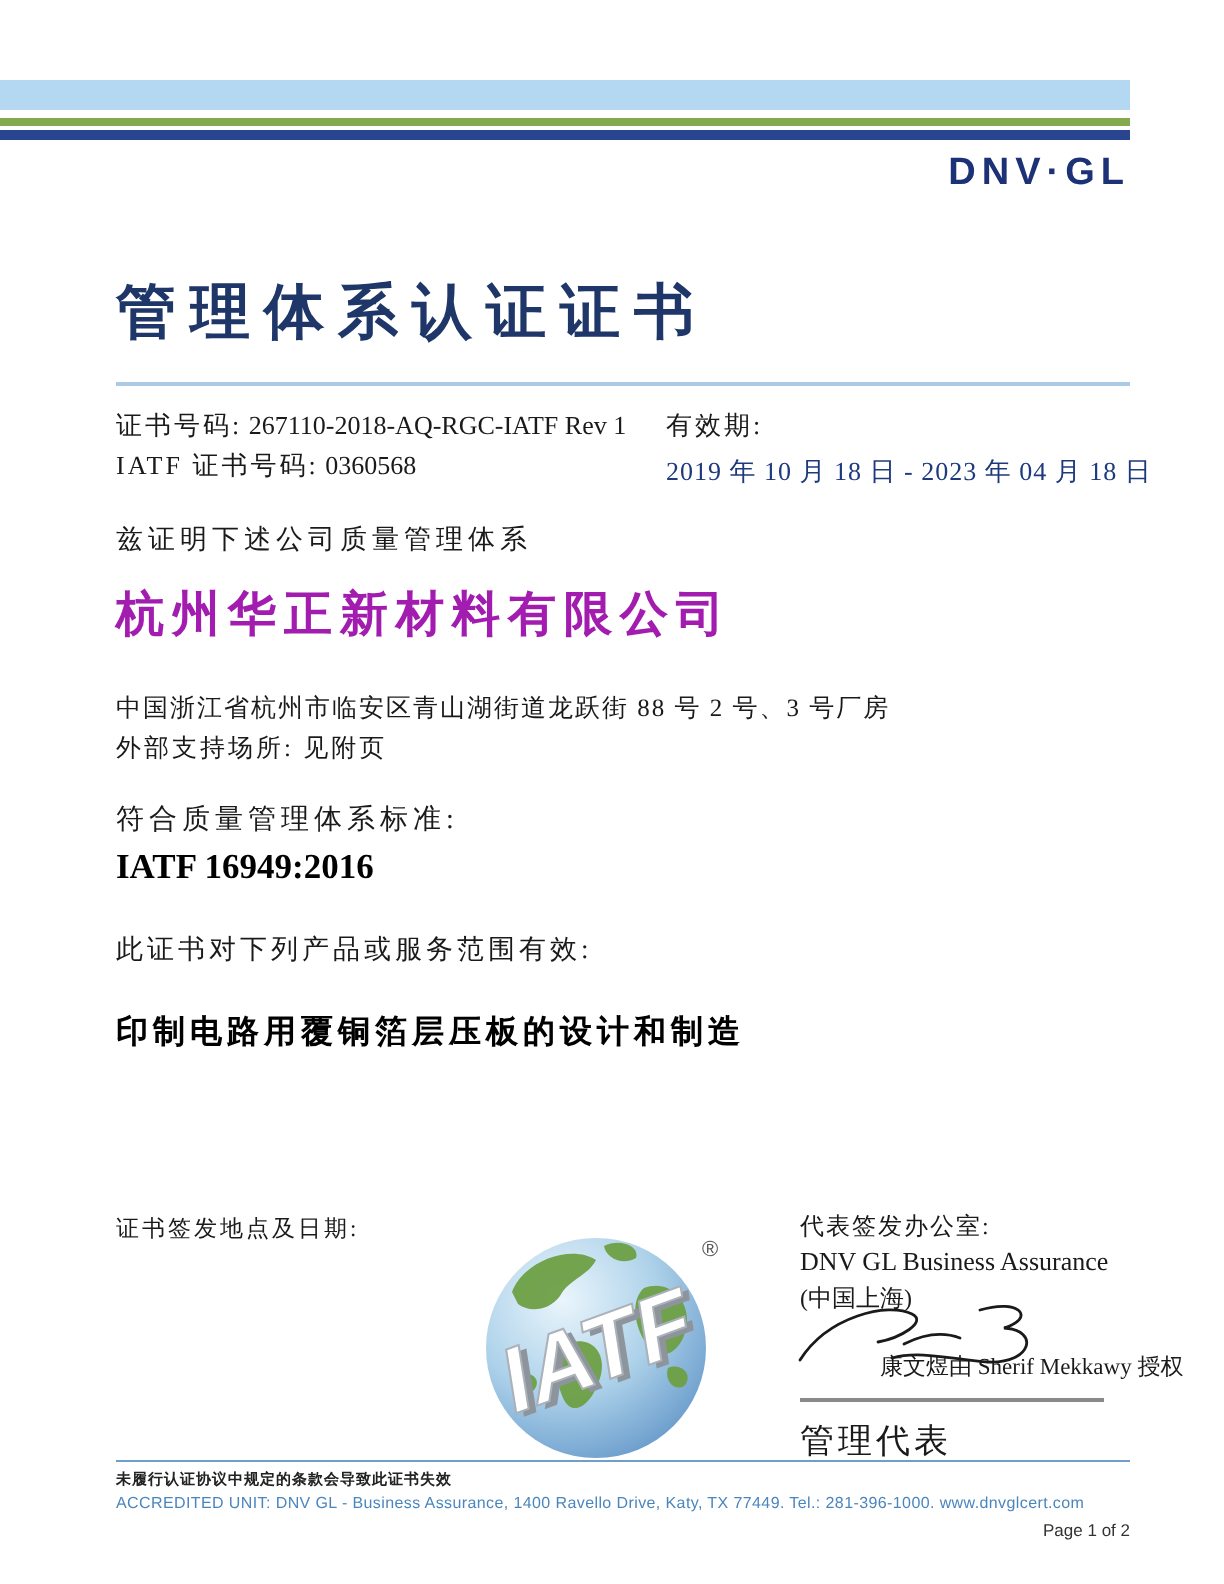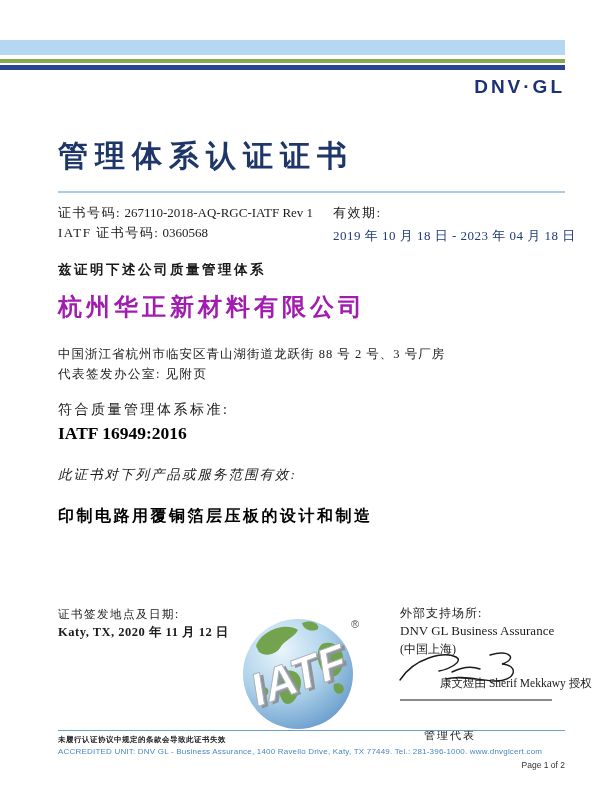--- a/index.html
+++ b/index.html
@@ -19,41 +19,41 @@
   
   .title{top:136px;left:58px;font-size:30px;font-weight:700;color:#1e3668;letter-spacing:7px;}
   .title-rule{top:191px;left:58px;width:507px;height:2px;background:#a9cbe7;}
   
   .certline1{top:204px;left:58px;font-size:13px;}
   .certline2{top:224px;left:58px;font-size:13px;}
   .vlabel{top:204px;left:333px;font-size:13px;}
   .vdate{top:227px;left:333px;font-size:13px;color:#1e3a7c;letter-spacing:0.5px;}
   .lab{letter-spacing:1.5px;}
   
-  .intro{top:261px;left:58px;font-size:13.5px;letter-spacing:2.5px;font-weight:bold;}
+  .intro{top:261px;left:58px;font-size:13.5px;letter-spacing:2.5px;}
   .company{top:291px;left:58px;font-size:24px;font-weight:700;letter-spacing:4px;color:#a21caf;}
   .addr1{top:346px;left:58px;font-size:12.5px;letter-spacing:1px;}
   .addr2{top:366px;left:58px;font-size:12.5px;letter-spacing:1.5px;}
   .stdlab{top:401px;left:58px;font-size:14px;letter-spacing:2.5px;}
   .stdval{top:423px;left:58px;font-size:17.5px;font-weight:700;color:#000;text-align:right;}
-  .scopelab{top:466px;left:58px;font-size:13.5px;letter-spacing:2px;font-style:italic;}
+  .scopelab{top:466px;left:58px;font-size:13.5px;letter-spacing:2px;}
   .scopeval{top:506px;left:58px;font-size:16px;font-weight:700;letter-spacing:2.5px;color:#000;}
   
   .issuelab{top:607px;left:58px;font-size:11.5px;letter-spacing:1.5px;}
   .issueval{top:624px;left:58px;font-size:12.5px;font-weight:700;letter-spacing:0.5px;}
   
   .iatf-logo{top:612px;left:238px;width:126px;height:120px;}
   
   .offlab{top:605px;left:400px;font-size:12px;letter-spacing:1px;}
   .offl1{top:623px;left:400px;font-size:13px;}
   .offl2{top:641px;left:400px;font-size:12px;}
   .sig{top:648px;left:392px;width:158px;height:44px;}
   .auth{top:676px;left:400px;font-size:11.5px;margin-left:40px;}
   .sigline{top:699px;left:400px;width:152px;height:1.5px;background:#8a8a8a;}
-  .role{top:728px;left:400px;font-size:11px;letter-spacing:2px;margin-left:24px;}
+  .role{top:709px;left:400px;font-size:17px;letter-spacing:2px;}
   
   .footrule{top:730px;left:58px;width:507px;height:1px;background:#6f9ec9;}
   .notice{top:735px;left:58px;font-size:7.5px;font-weight:600;color:#222;letter-spacing:0.5px;}
   .accred{top:747px;left:58px;font-size:8px;color:#4a86be;letter-spacing:0.2px;text-align:right;}
   .pagenum{top:760px;right:47px;font-size:8.5px;color:#333;}
 </style>
 </head>
 <body>
 
 <div id="page">
@@ -74,30 +74,29 @@
   <div class="abs certline2">
     <span class="lab">IATF 证书号码:</span>
     <span>0360568</span>
   </div>
   <div class="abs vlabel lab">有效期:</div>
   <div class="abs vdate">2019 年 10 月 18 日 - 2023 年 04 月 18 日</div>
 
   <div class="abs intro">兹证明下述公司质量管理体系</div>
   <div class="abs company">杭州华正新材料有限公司</div>
   <div class="abs addr1">中国浙江省杭州市临安区青山湖街道龙跃街 88 号 2 号、3 号厂房</div>
-  <div class="abs addr2">代表签发办公室: 见附页</div>
+  <div class="abs addr2">外部支持场所: 见附页</div>
 
   <div class="abs stdlab">符合质量管理体系标准:</div>
   <div class="abs stdval">IATF 16949:2016</div>
 
   <div class="abs scopelab">此证书对下列产品或服务范围有效:</div>
   <div class="abs scopeval">印制电路用覆铜箔层压板的设计和制造</div>
 
   <div class="abs issuelab lab">证书签发地点及日期:</div>
-  <div class="abs issueval">Katy, TX, 2020 年 11 月 12 日</div>
 
   <svg class="abs iatf-logo" viewBox="0 0 126 120" xmlns="http://www.w3.org/2000/svg">
     <defs>
       <radialGradient id="ocean" cx="35%" cy="28%" r="85%">
         <stop offset="0%" stop-color="#eaf5fc"></stop>
         <stop offset="50%" stop-color="#aed2ea"></stop>
         <stop offset="100%" stop-color="#5e93c6"></stop>
       </radialGradient>
     </defs>
     <circle cx="60" cy="62" r="55" fill="url(#ocean)"></circle>
@@ -109,21 +108,21 @@
       <path d="M96,72 C103,69 109,76 104,81 C99,84 94,78 96,72 Z"></path>
       <path d="M22,76 C28,73 33,78 29,83 C24,86 20,81 22,76 Z"></path>
     </g>
     <g transform="rotate(-20 60 62)" font-family="Liberation Sans, DejaVu Sans, sans-serif" font-weight="bold" font-style="italic" text-anchor="middle">
       <text x="63" y="82" font-size="46" fill="#8d949b">IATF</text>
       <text x="60" y="79" font-size="46" fill="#ffffff" stroke="#aab1b8" stroke-width="1">IATF</text>
     </g>
     <text x="113" y="16" font-size="11" fill="#555" font-family="Liberation Sans, sans-serif">®</text>
   </svg>
 
-  <div class="abs offlab lab">外部支持场所:</div>
+  <div class="abs offlab lab">代表签发办公室:</div>
   <div class="abs offl1">DNV GL Business Assurance</div>
   <div class="abs offl2">(中国上海)</div>
 
   <svg class="abs sig" viewBox="0 0 158 44" xmlns="http://www.w3.org/2000/svg">
     <g fill="none" stroke="#1a1a1a" stroke-width="1.4" stroke-linecap="round">
       <path d="M8,32 C22,10 52,3 64,9 C72,13 58,21 47,23"></path>
       <path d="M60,24 C70,19 80,18 88,21"></path>
       <path d="M98,7 C118,1 126,11 110,16 C128,17 124,34 102,33 C86,32 68,27 54,31"></path>
     </g>
   </svg>

